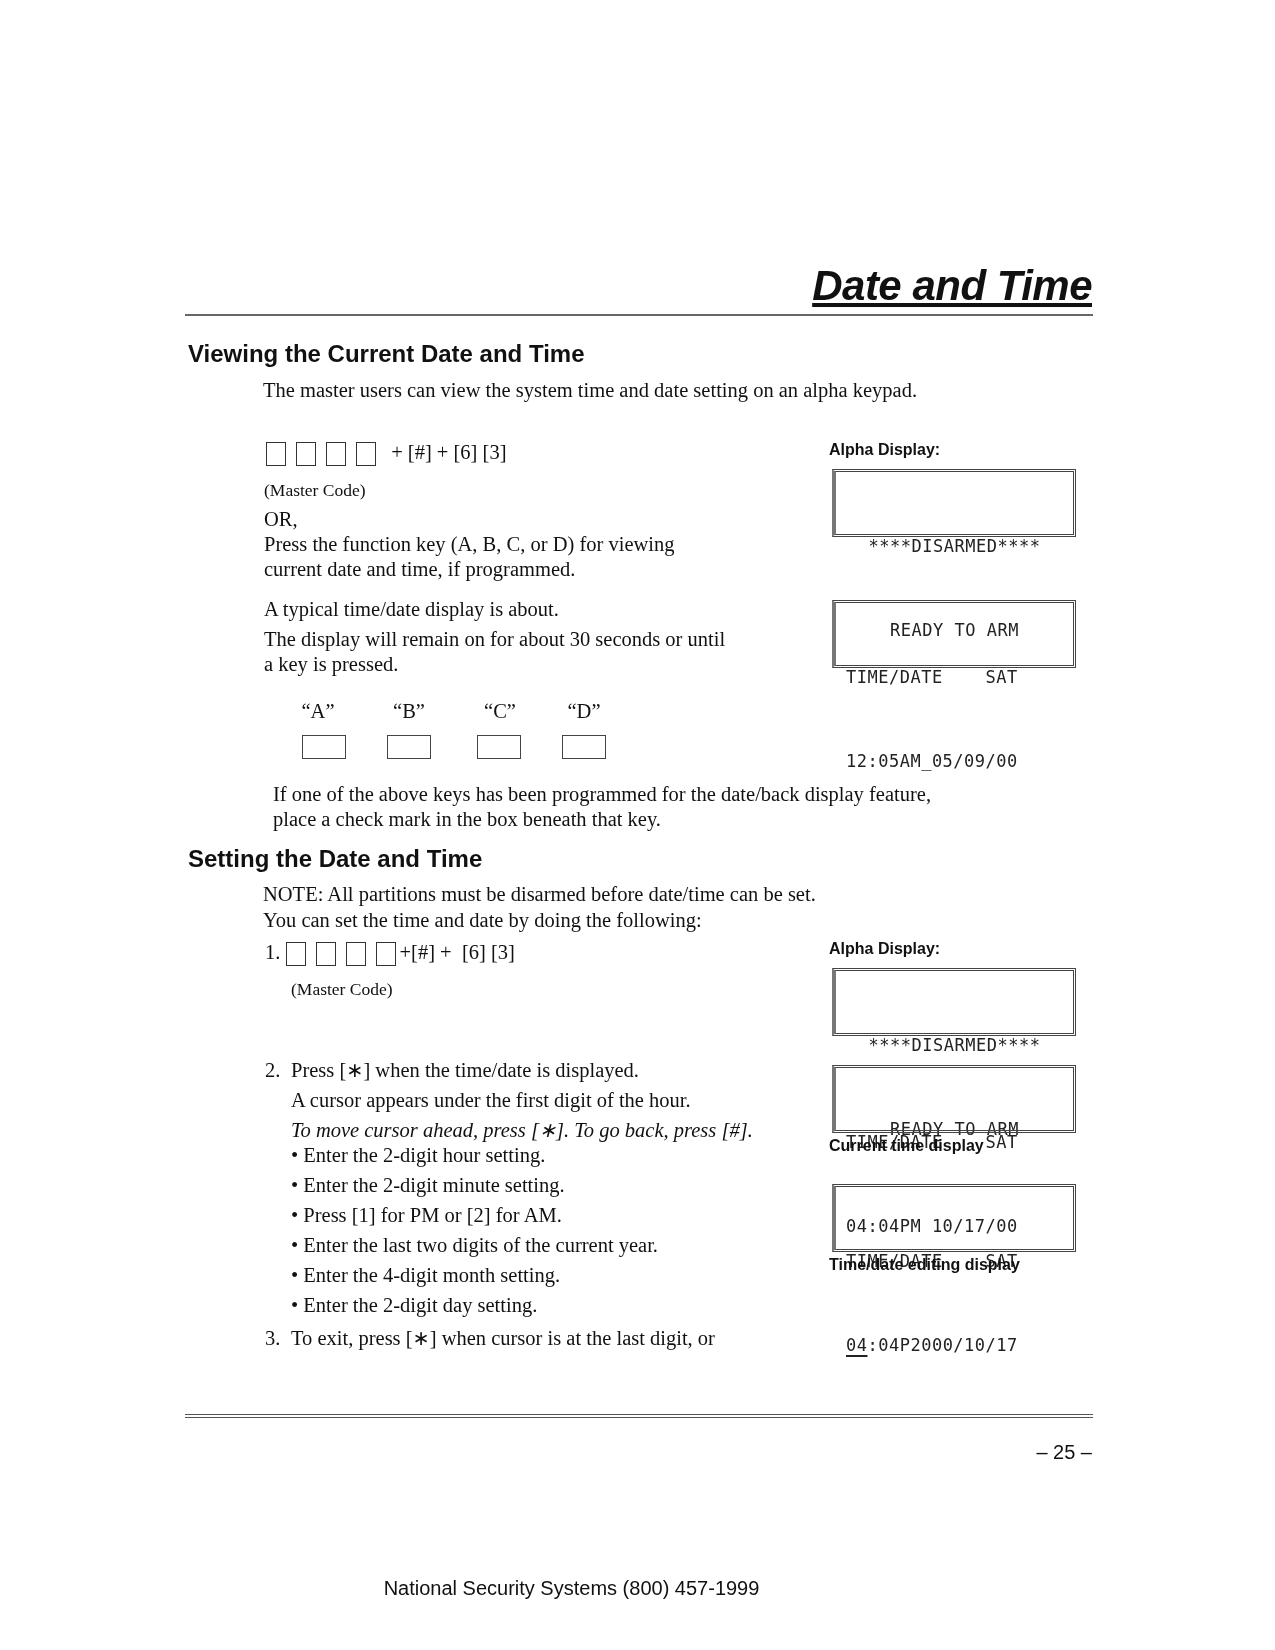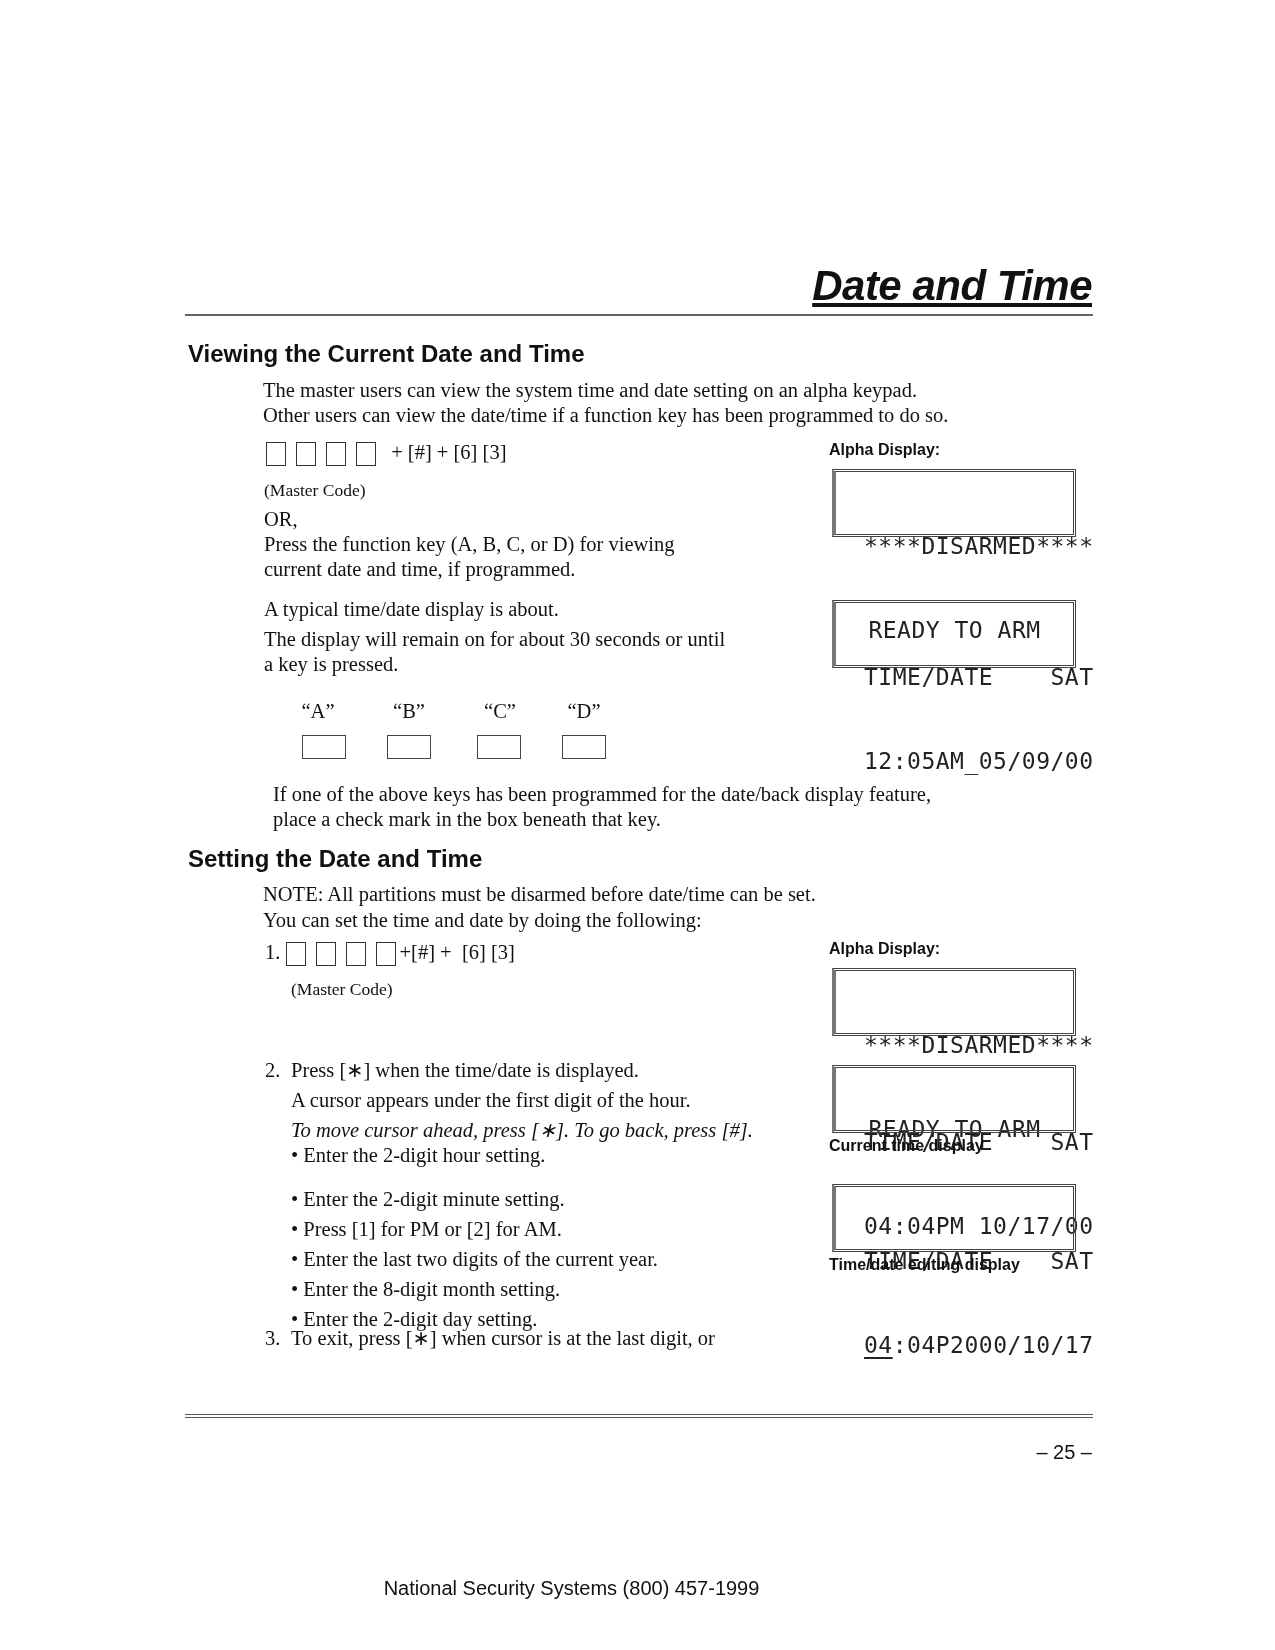--- a/index.html
+++ b/index.html
@@ -8,38 +8,37 @@
   .abs { position:absolute; }
   .sans { font-family:"Liberation Sans", sans-serif; }
   .serif { font-family:"Liberation Serif", serif; font-size:20.5px; line-height:25px; }
   .mono { font-family:"DejaVu Sans Mono", monospace; }
   .title { right:183px; top:262px; font-size:42px; font-weight:bold; font-style:italic; letter-spacing:-0.5px;text-decoration:underline; }
   .rule-top { left:185px; width:908px; top:314px; height:0; border-top:2px solid #666; }
   .h2 { font-size:24px; font-weight:bold; left:188px; }
   .codebox { display:inline-block; width:20px; height:24px; border:1.5px solid #333; margin-right:10px; vertical-align:middle; box-sizing:border-box; }
   .lbl-sans { font-size:16px; font-weight:bold; }
   .lcd { left:832px; width:244px; height:68px; box-sizing:border-box; border:3px double #444; border-left:4px solid #777;
-         font-size:23px; line-height:28px; padding:4px 28px; white-space:pre; letter-spacing:0.5px; color:#222; }
+         font-size:17px; line-height:28px; padding:4px 10px; white-space:pre; letter-spacing:0.5px; color:#222; }
   .lcd .center { text-align:center; display:block; }
   .fkey { width:44px; height:24px; border:1.5px solid #444; box-sizing:border-box; }
   .fkey-lbl { font-size:20.5px; width:60px; text-align:center; }
   .bullet::before { content:"• "; }
   .rule-bot { left:185px; width:908px; top:1414px; height:0; border-top:4px double #555; }
   u.cur { text-decoration:underline; text-decoration-thickness:2px; text-underline-offset:4px; }
 </style>
 </head>
 <body>
 
 <div class="abs sans title">Date and Time</div>
 <div class="abs rule-top"></div>
 
 <div class="abs sans h2" style="top:340px">Viewing the Current Date and Time</div>
 <div class="abs serif" style="left:263px; top:378px">
   <div>The master users can view the system time and date setting on an alpha keypad.</div>
-  <div>Other users can view the date/time if a function key has been programmed to do so.</div>
 </div>
 
 <div class="abs serif" style="left:266px; top:440px; white-space:nowrap">
   <span class="codebox"></span><span class="codebox"></span><span class="codebox"></span><span class="codebox"></span>
   <span>+ [#] + [6] [3]</span>
 </div>
 <div class="abs serif" style="left:264px; top:478px; font-size:17.5px">(Master Code)</div>
 <div class="abs serif" style="left:264px; top:507px">OR,</div>
 <div class="abs serif" style="left:264px; top:532px">
   <div>Press the function key (A, B, C, or D) for viewing</div>
@@ -84,24 +83,24 @@
   <span class="codebox"></span><span class="codebox"></span><span class="codebox"></span><span class="codebox" style="margin-right:4px"></span><span style="white-space:pre">+[#] +  [6] [3]</span>
 </div>
 <div class="abs serif" style="left:291px; top:977px; font-size:17.5px">(Master Code)</div>
 
 <div class="abs serif" style="left:265px; top:1058px">2.</div>
 <div class="abs serif" style="left:291px; top:1058px; width:520px">
   <div>Press [∗] when the time/date is displayed.</div>
   <div style="margin-top:5px">A cursor appears under the first digit of the hour.</div>
   <div style="margin-top:5px; font-style:italic; white-space:nowrap">To move cursor ahead, press [∗]. To go back, press [#].</div>
   <div class="bullet" style="margin-top:0px">Enter the 2-digit hour setting.</div>
-  <div class="bullet" style="margin-top:19px">Enter the 2-digit minute setting.</div>
+  <div class="bullet" style="margin-top:5px">Enter the 2-digit minute setting.</div>
   <div class="bullet" style="margin-top:5px">Press [1] for PM or [2] for AM.</div>
   <div class="bullet" style="margin-top:5px">Enter the last two digits of the current year.</div>
-  <div class="bullet" style="margin-top:5px">Enter the 8-digit month setting.</div>
+  <div class="bullet" style="margin-top:5px">Enter the 4-digit month setting.</div>
   <div class="bullet" style="margin-top:5px">Enter the 2-digit day setting.</div>
 </div>
 <div class="abs serif" style="left:265px; top:1326px">3.</div>
 <div class="abs serif" style="left:291px; top:1326px">
   <div>To exit, press [∗] when cursor is at the last digit, or</div>
 </div>
 
 <div class="abs sans lbl-sans" style="left:829px; top:940px">Alpha Display:</div>
 <div class="abs mono lcd" style="top:968px">
   <span class="center">****DISARMED****</span>

